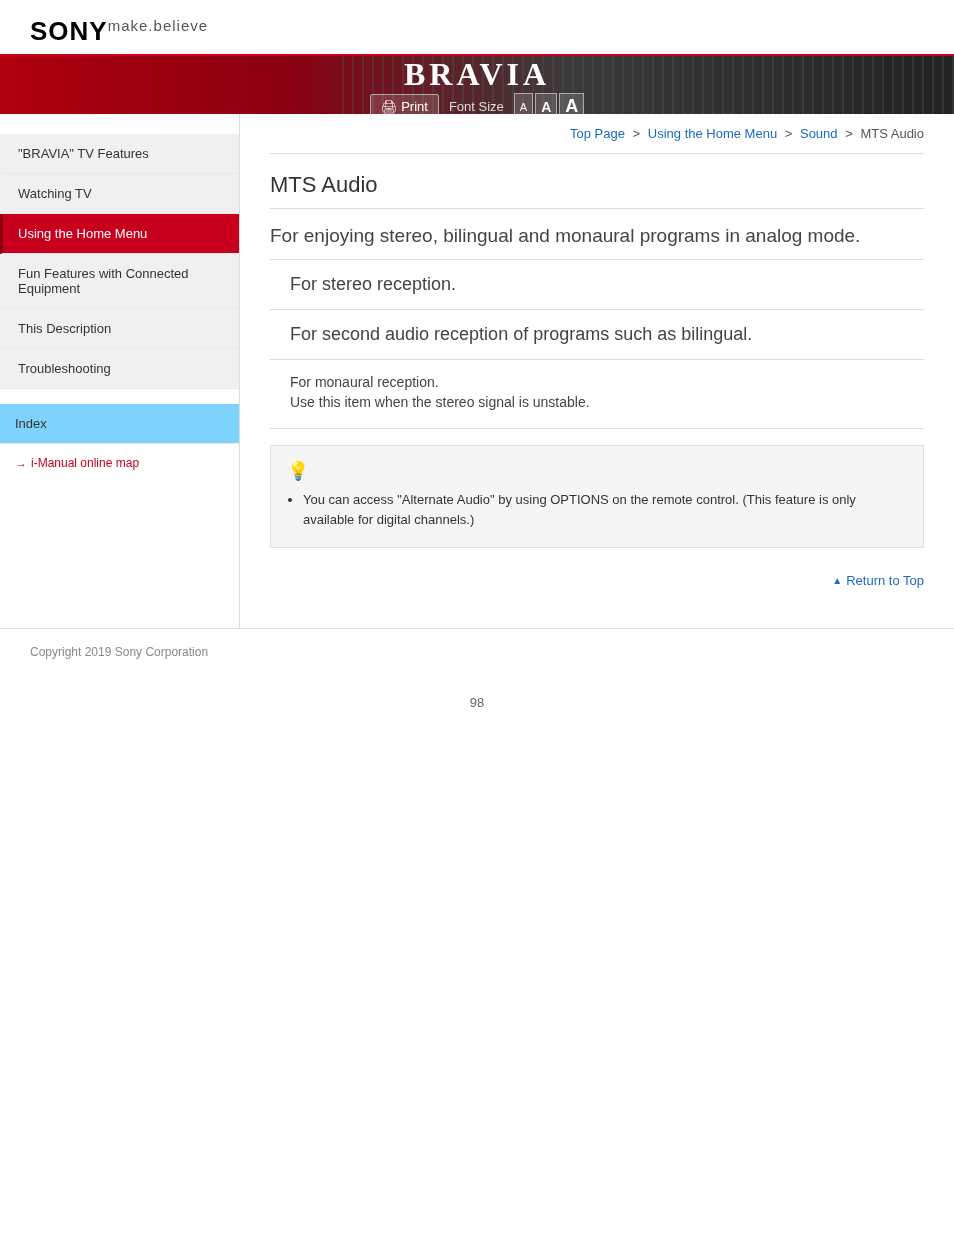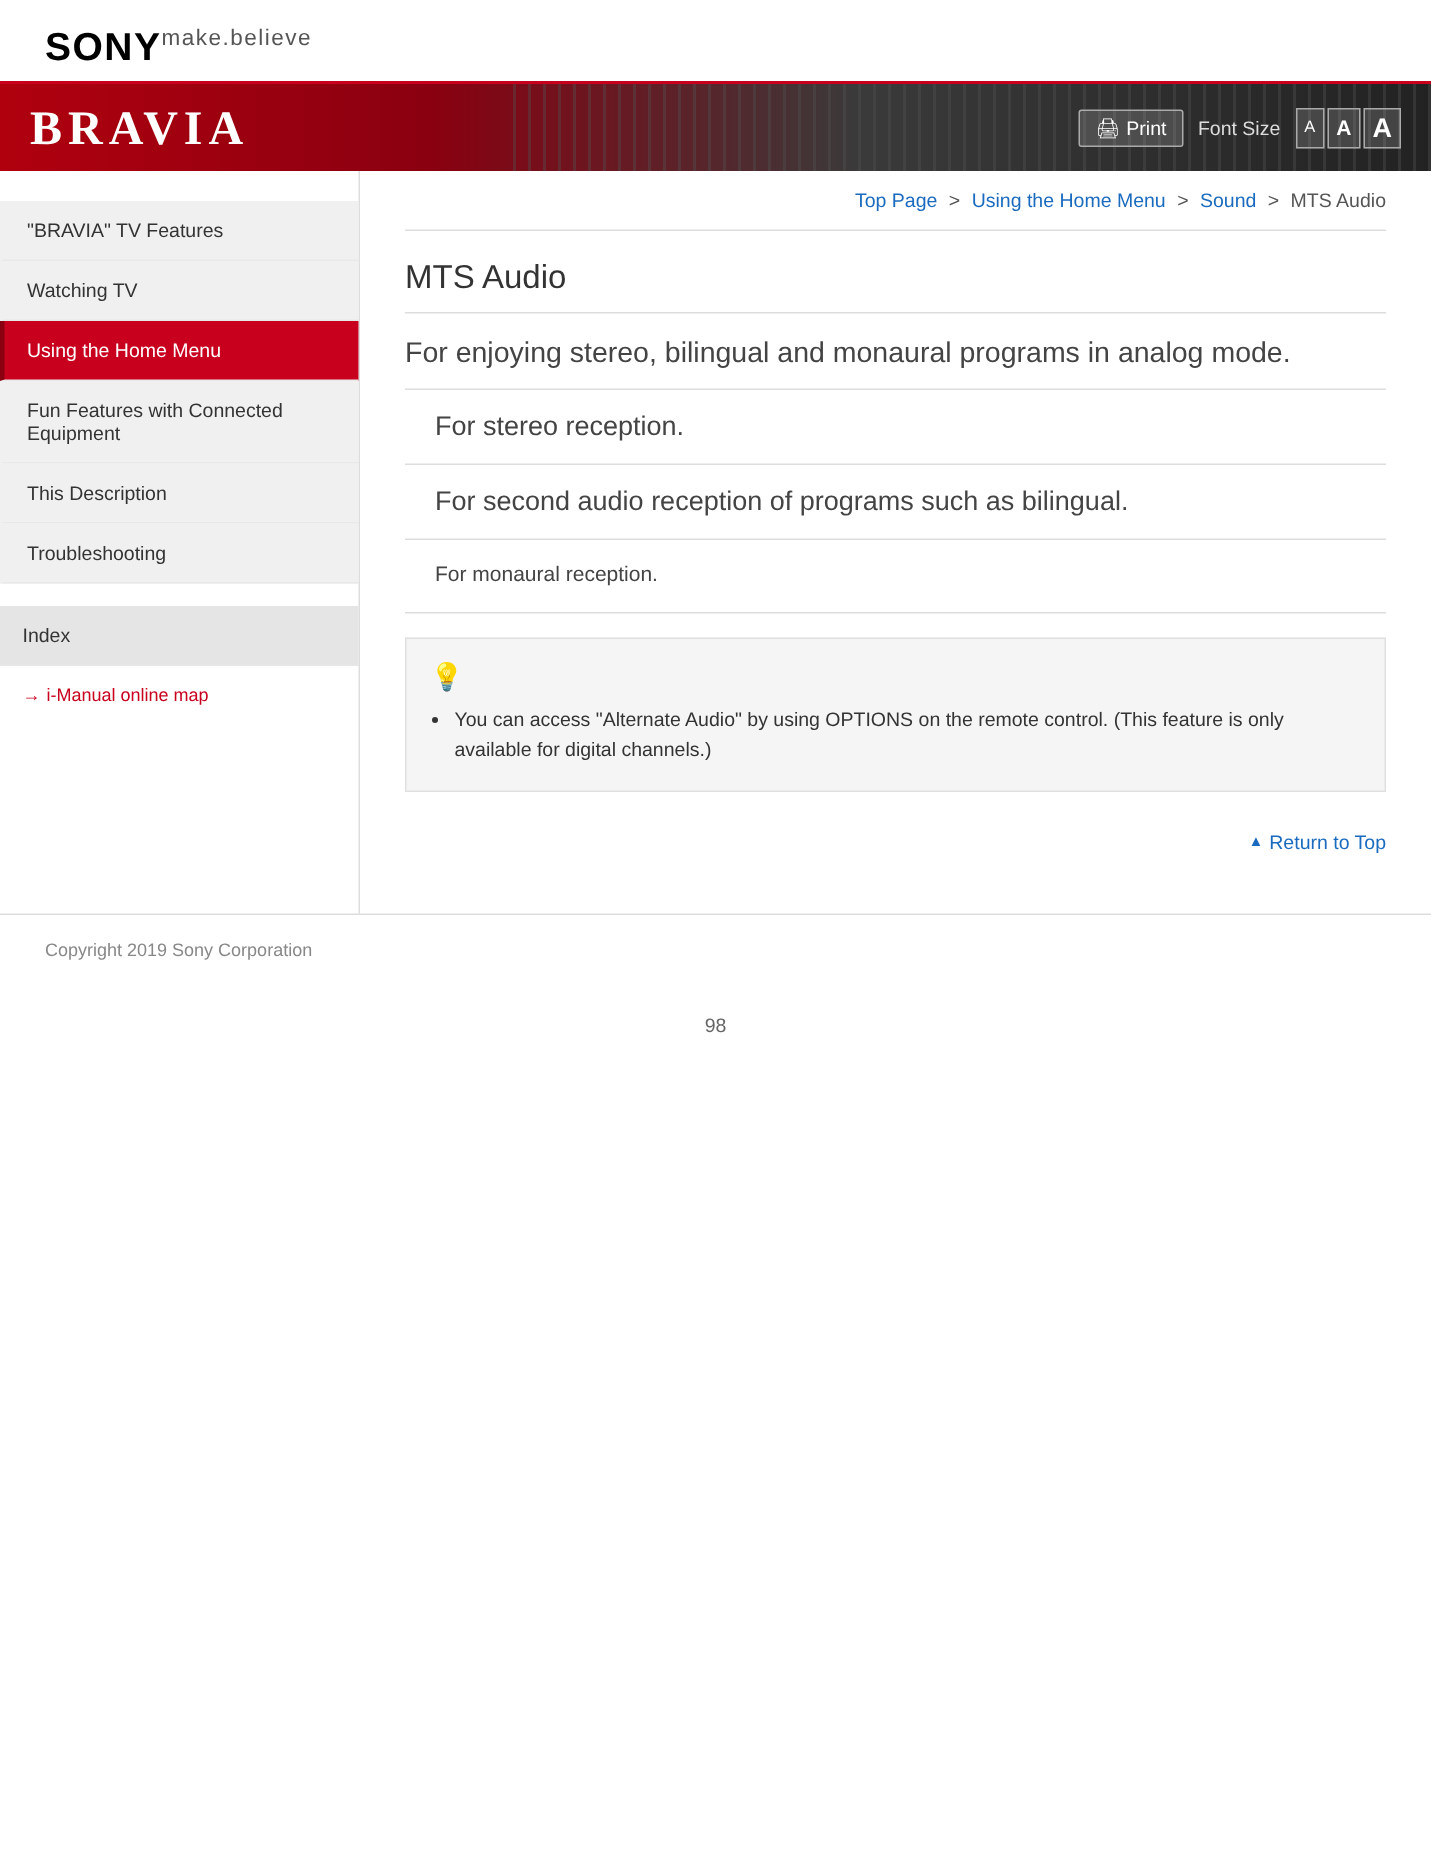--- a/index.html
+++ b/index.html
@@ -38,20 +38,21 @@
     
     .bravia-banner {
       background: linear-gradient(to right, #b0000e 0%, #8a0010 30%, #3a3a3a 60%, #222 100%);
       height: 58px;
       display: flex;
       align-items: center;
       justify-content: space-between;
       padding: 0 20px;
       position: relative;
       overflow: hidden;
+      flex-direction: column;
     }
     .bravia-banner::after {
       content: '';
       position: absolute;
       top: 0; right: 0; bottom: 0;
       width: 65%;
       background: repeating-linear-gradient(
         90deg,
         transparent,
         transparent 8px,
@@ -135,21 +136,21 @@
       color: #fff;
       border-left: 3px solid #8a0010;
     }
     .sidebar-index {
       display: block;
       padding: 12px 15px;
       font-size: 13px;
       color: #333;
       text-decoration: none;
       cursor: pointer;
-      background: #e5e5e5;
+      background: #7dd3fc;
       margin-top: 15px;
       border-bottom: 1px solid #e8e8e8;
     }
     .sidebar-link-area {
       padding: 12px 15px;
     }
     .sidebar-link {
       color: #c8001e;
       font-size: 12px;
       text-decoration: none;
@@ -357,20 +358,21 @@
     <div class="content-item">
       <span>For stereo reception.</span>
     </div>
 
     <div class="content-item">
       <span>For second audio reception of programs such as bilingual.</span>
     </div>
 
     <div class="content-item-multi">
       <p>For monaural reception.</p>
+      <p>Use this item when the stereo signal is unstable.</p>
     </div>
 
     <div class="tip-box">
       <span class="tip-icon">💡</span>
       <div class="tip-content">
         <ul>
           <li>You can access "Alternate Audio" by using OPTIONS on the remote control. (This feature is only available for digital channels.)</li>
         </ul>
       </div>
     </div>

